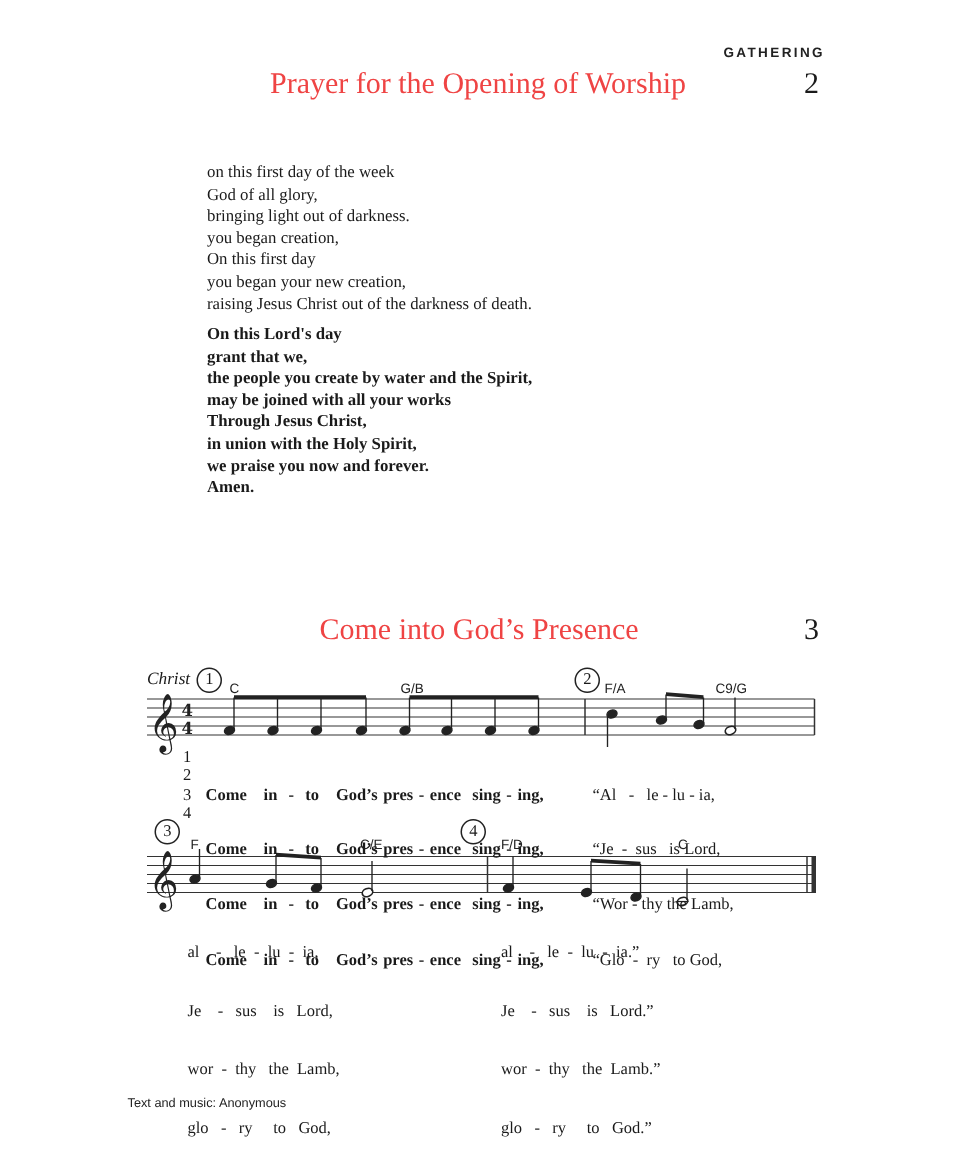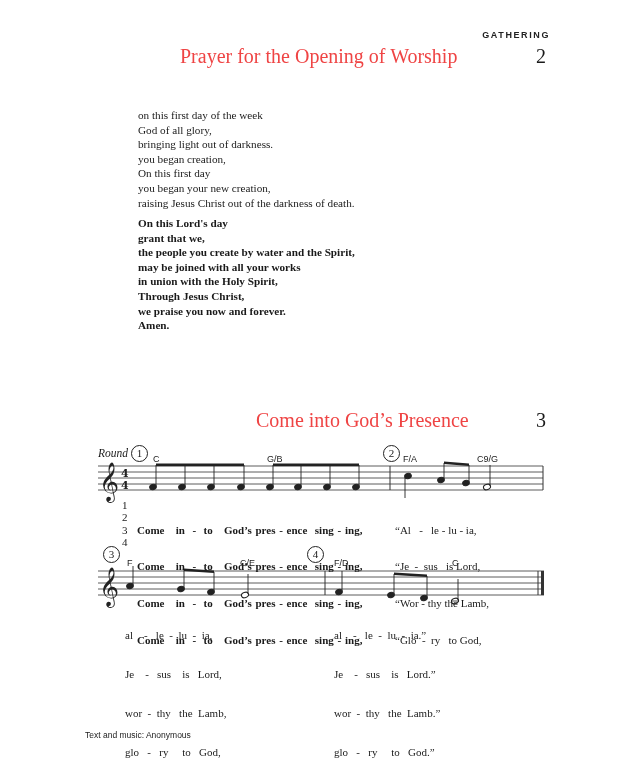--- a/index.html
+++ b/index.html
@@ -34,27 +34,27 @@
   <div>On this first day</div>
   <div>you began your new creation,</div>
   <div>raising Jesus Christ out of the darkness of death.</div>
 </div>
 
 <div class="abs prayer bold" style="top:216px;">
   <div>On this Lord's day</div>
   <div>grant that we,</div>
   <div>the people you create by water and the Spirit,</div>
   <div>may be joined with all your works</div>
+  <div>Through Jesus Christ,</div>
   <div>in union with the Holy Spirit,</div>
-  <div>Through Jesus Christ,</div>
   <div>we praise you now and forever.</div>
   <div>Amen.</div>
 </div>
 
-<div class="abs title" style="left:213px; top:409px;margin-left:43px;">Come into God’s Presence</div>
+<div class="abs title" style="left:213px; top:409px;">Come into God’s Presence</div>
 <div class="abs number" style="left:536px; top:409px;">3</div>
 
 <svg width="640" height="770">
   <g stroke="#333" stroke-width="0.8">
     <line x1="98" y1="466" x2="543" y2="466"></line>
     <line x1="98" y1="472" x2="543" y2="472"></line>
     <line x1="98" y1="478" x2="543" y2="478"></line>
     <line x1="98" y1="484" x2="543" y2="484"></line>
     <line x1="98" y1="490" x2="543" y2="490"></line>
     <line x1="390" y1="466" x2="390" y2="490" stroke-width="1"></line>
@@ -127,21 +127,21 @@
     <ellipse cx="424" cy="598" rx="3.4" ry="2.6" transform="rotate(-20 424 598)"></ellipse>
     <line x1="394" y1="594" x2="394" y2="574" stroke-width="0.9"></line>
     <line x1="427" y1="597" x2="427" y2="576" stroke-width="0.9"></line>
     <polygon points="394,572.5 427,574.5 427,577 394,575" stroke="none"></polygon>
     <ellipse cx="455" cy="601" rx="3.6" ry="2.6" transform="rotate(-20 455 601)" fill="#fff" stroke-width="1.1"></ellipse>
     <line x1="451" y1="601" x2="459" y2="601" stroke-width="0.8"></line>
     <line x1="458" y1="600" x2="458" y2="579" stroke-width="0.9"></line>
   </g>
 </svg>
 
-<div class="abs round" style="left:98px; top:447px;">Round</div>
+<div class="abs round" style="left:98px; top:447px;">Christ</div>
 <div class="abs marker" style="left:131px; top:445px;">1</div>
 <div class="abs chord" style="left:153px; top:454px;">C</div>
 <div class="abs chord" style="left:267px; top:454px;">G/B</div>
 <div class="abs marker" style="left:383px; top:445px;">2</div>
 <div class="abs chord" style="left:403px; top:454px;">F/A</div>
 <div class="abs chord" style="left:477px; top:454px;">C9/G</div>
 
 <div class="abs lyric" style="left:122px; top:499px; line-height:12.3px;">
   <div>1</div>
   <div>2</div>

